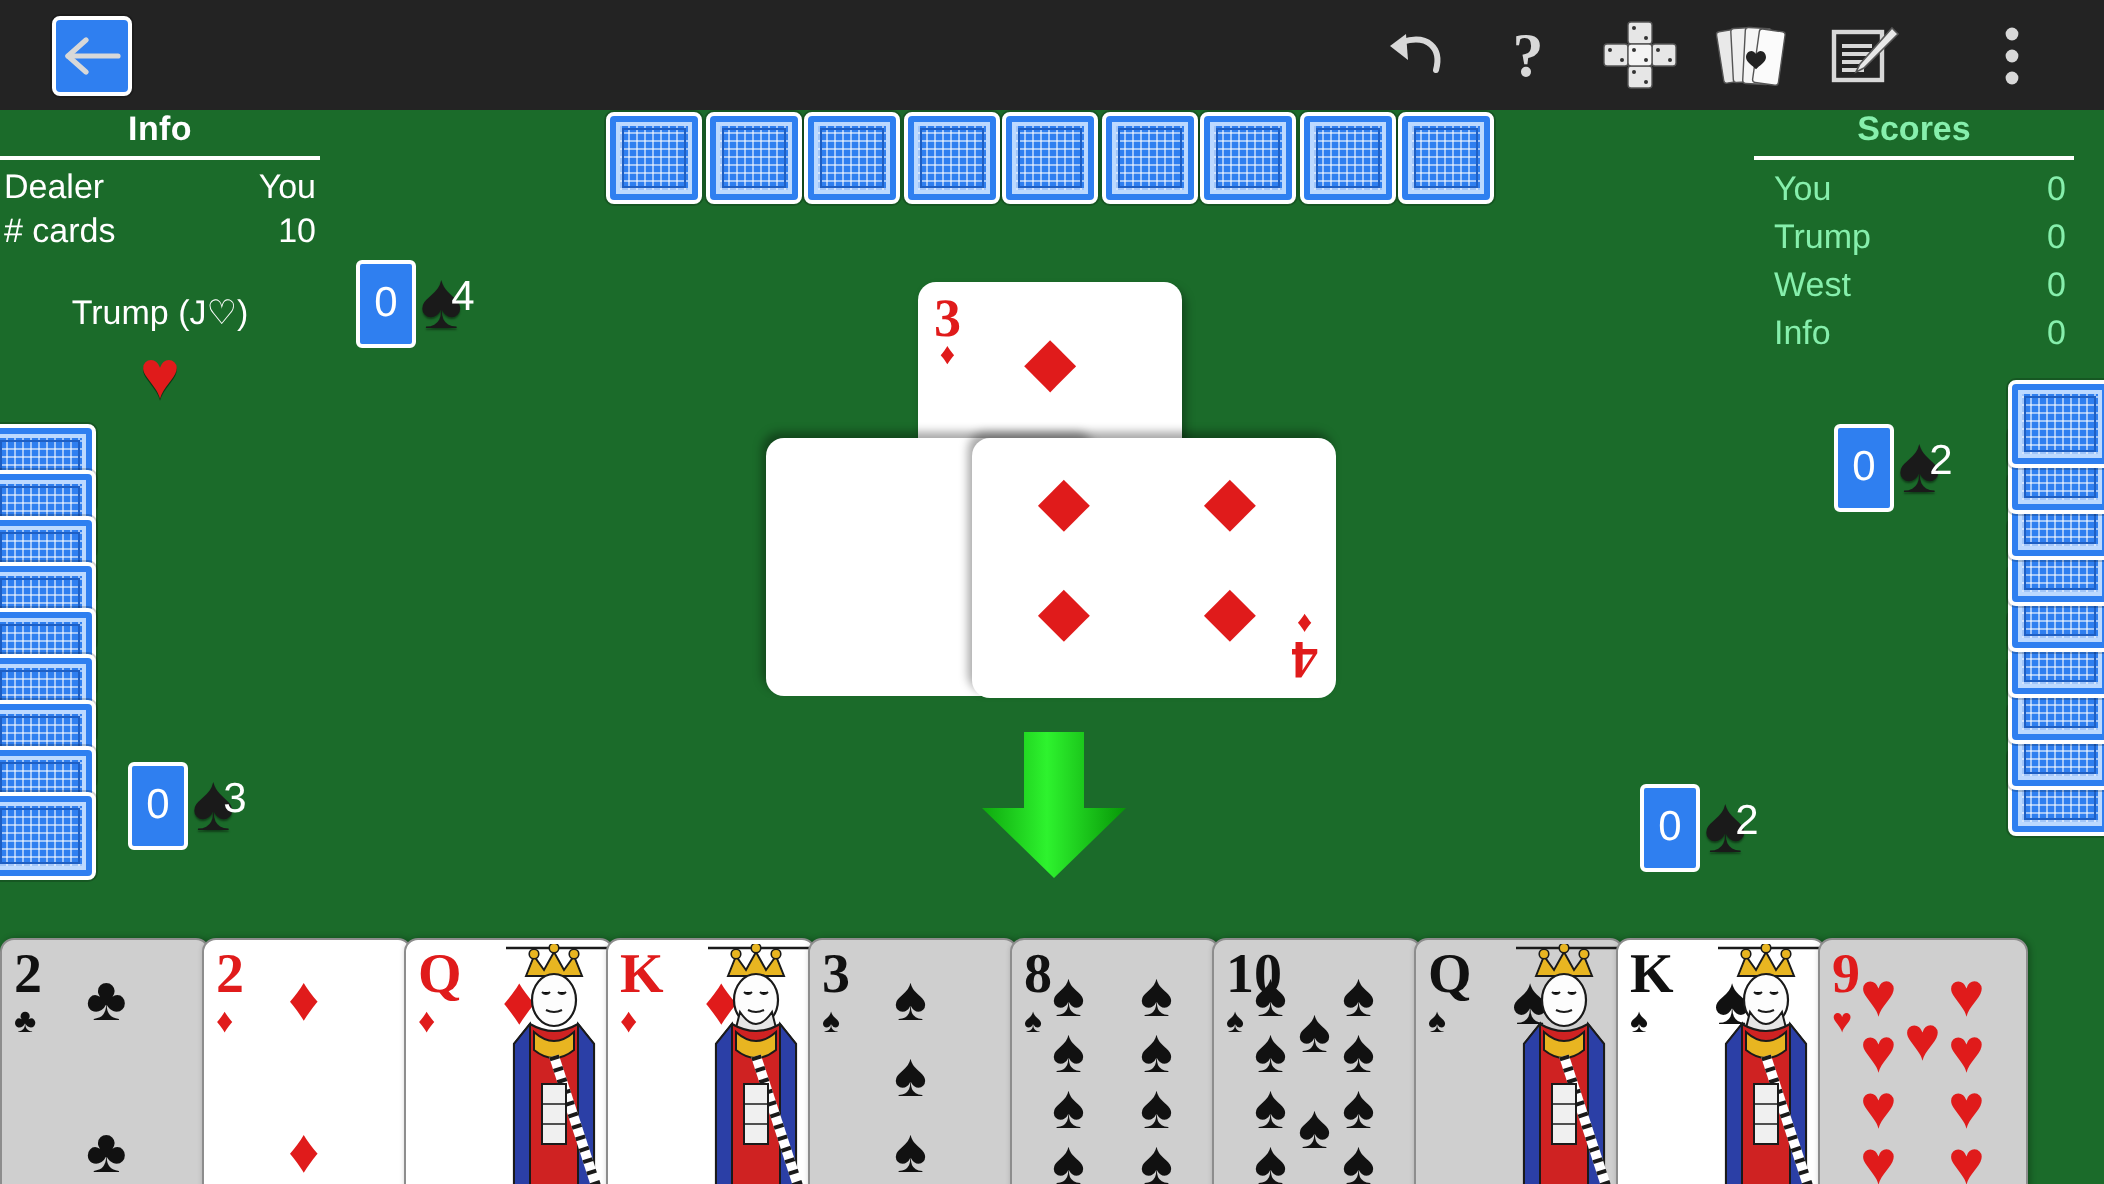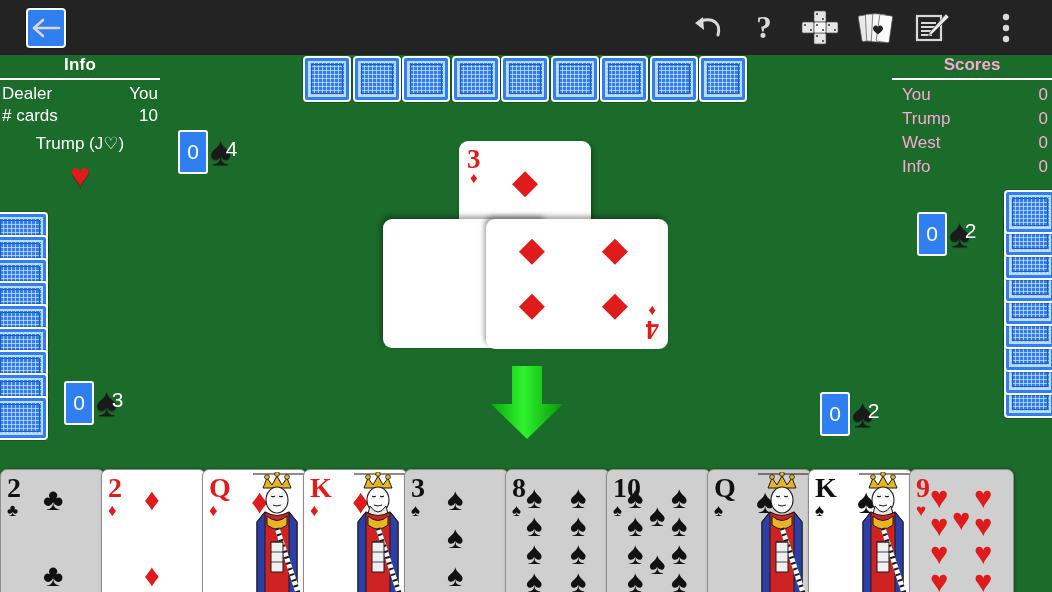--- a/index.html
+++ b/index.html
@@ -28,26 +28,26 @@
     background:#1b6b2a;
   }
 
   
   #info { position:absolute; left:0; top:55px; width:160px; color:#fff; }
   #info .title { text-align:center; font-size:17px; font-weight:bold;
     letter-spacing:.2px; padding-bottom:3px; }
   #info .rule { height:2px; background:#fff; margin:0 0 3px 0; }
   #info .row { display:flex; justify-content:space-between;
     font-size:17px; padding:1px 2px 1px 2px;text-align:right; }
-  #info .trump { text-align:center; font-size:17px; margin-top:6px; }
+  #info .trump { text-align:center; font-size:17px; margin-top:19px; }
   #info .trumpsuit { text-align:center; font-size:34px; color:#e01b1b;
     line-height:34px; margin-top:4px; text-shadow:0 1px 0 #0b3a15; }
 
   
-  #scores { position:absolute; right:0; top:55px; width:160px; color:#f9a8d4; }
+  #scores { position:absolute; right:15px; top:55px; width:160px; color:#86efac; }
   #scores .title { text-align:center; font-size:17px; font-weight:bold;
     padding-bottom:3px; }
   #scores .rule { height:2px; background:#fff; margin:0 0 3px 0; }
   #scores .row { display:flex; justify-content:space-between;
     font-size:17px; padding:2px 4px 2px 10px; }
 
   
   .back {
     background:#2f7ff0; border:2px solid #ffffff; border-radius:4px;
     position:absolute; overflow:hidden;

